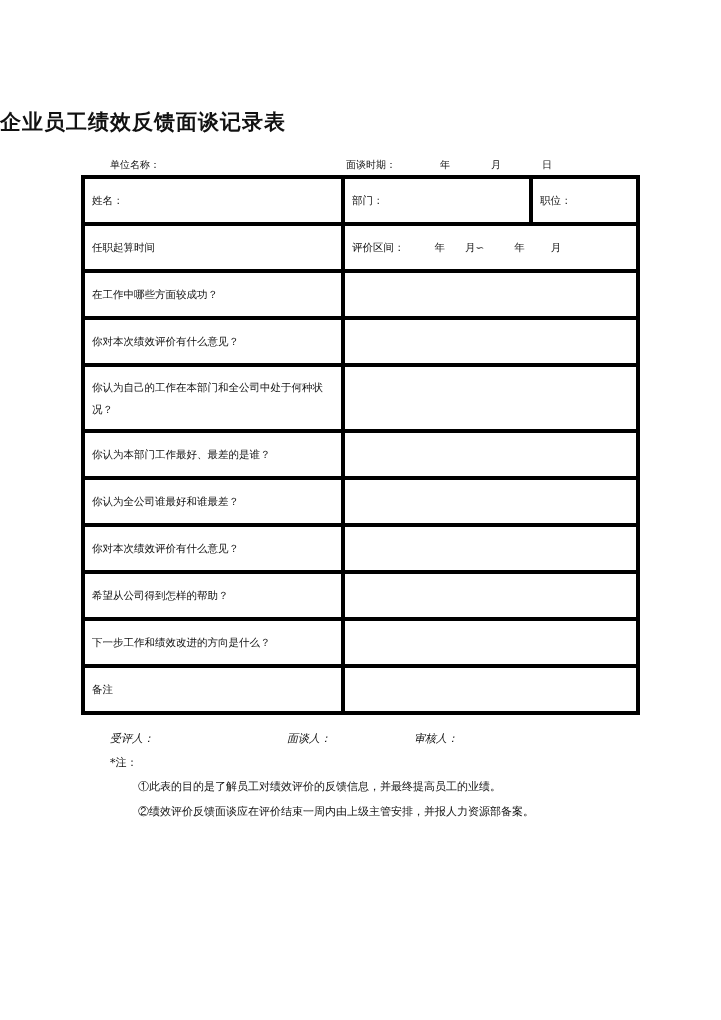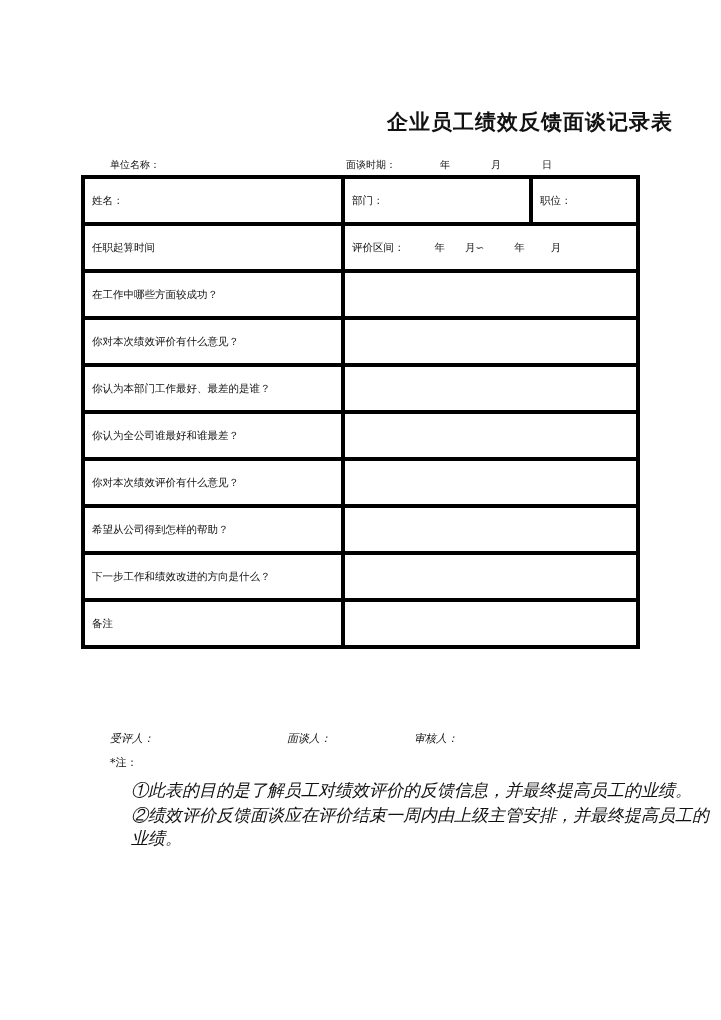--- a/index.html
+++ b/index.html
@@ -1,26 +1,26 @@
 <!DOCTYPE html>
 <html><head>
 <meta charset="utf-8">
 <style>
   html, body { margin: 0; padding: 0; background: #ffffff; }
   body { width: 721px; height: 1020px; position: relative; font-family: "DejaVu Serif", "Liberation Serif", serif; color: #111; }
-  .title { position: absolute; top: 108px; left: 0; width: 633px; text-align: right; font-size: 21px; font-weight: bold; letter-spacing: 1px; margin-left: 40px; }
+  .title { position: absolute; top: 108px; left: 0; width: 633px; text-align: left; font-size: 21px; font-weight: bold; letter-spacing: 1px; }
   .meta { position: absolute; top: 158px; font-size: 10px; }
   table.form { position: absolute; top: 175px; left: 81px; width: 559px; border-collapse: collapse; font-size: 10.5px; }
   table.form td { border: 4px solid #000000; padding: 0 7px; vertical-align: middle; }
   .row44 td { height: 43px; }
   .row62 td { height: 62px; line-height: 22px; }
   .q { width: 242px; }
   .sig { position: absolute; top: 731px; font-size: 11px; font-style: italic; }
   .note-head { position: absolute; top: 755px; left: 110px; font-size: 11px; }
-  .note { position: absolute; left: 131px; font-size: 17px; font-style: italic; }
+  .note { position: absolute; left: 138px; font-size: 11px; }
   .gap { display: inline-block; }
 </style>
 </head>
 <body>
 
 <div class="title">企业员工绩效反馈面谈记录表</div>
 
 <span class="meta" style="left:110px">单位名称：</span>
 <span class="meta" style="left:346px">面谈时期：</span>
 <span class="meta" style="left:440px">年</span>
@@ -39,20 +39,24 @@
     <td colspan="2">
       <span>评价区间：</span><span class="gap" style="width:30px"></span><span>年</span><span class="gap" style="width:20px"></span><span>月∽</span><span class="gap" style="width:30px"></span><span>年</span><span class="gap" style="width:26px"></span><span>月</span>
     </td>
   </tr>
   <tr class="row44">
     <td class="q">在工作中哪些方面较成功？</td>
     <td colspan="2"></td>
   </tr>
   <tr class="row44">
     <td class="q">你对本次绩效评价有什么意见？</td>
+    <td colspan="2"></td>
+  </tr>
+  <tr class="row62">
+    <td class="q">你认为自己的工作在本部门和全公司中处于何种状况？</td>
     <td colspan="2"></td>
   </tr>
   <tr class="row44">
     <td class="q">你认为本部门工作最好、最差的是谁？</td>
     <td colspan="2"></td>
   </tr>
   <tr class="row44">
     <td class="q">你认为全公司谁最好和谁最差？</td>
     <td colspan="2"></td>
   </tr>
@@ -74,13 +78,13 @@
   </tr>
 </tbody>
   </table>
 
 <span class="sig" style="left:110px">受评人：</span>
 <span class="sig" style="left:287px">面谈人：</span>
 <span class="sig" style="left:414px">审核人：</span>
 
 <div class="note-head">*注：</div>
 <div class="note" style="top:779px">①此表的目的是了解员工对绩效评价的反馈信息，并最终提高员工的业绩。</div>
-<div class="note" style="top:804px">②绩效评价反馈面谈应在评价结束一周内由上级主管安排，并最终提高员工的业绩。</div>
+<div class="note" style="top:804px">②绩效评价反馈面谈应在评价结束一周内由上级主管安排，并报人力资源部备案。</div>
 
 </body></html>

